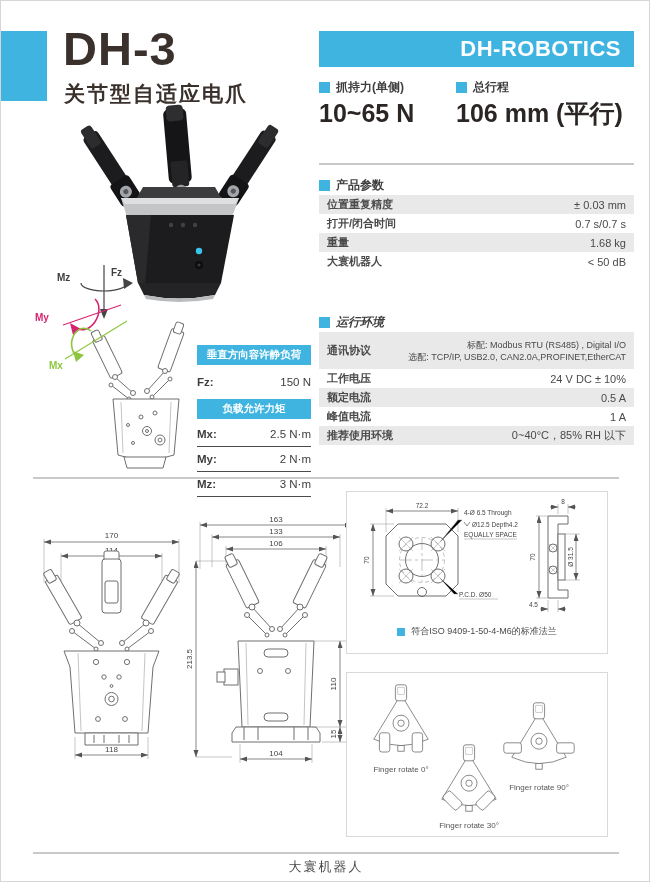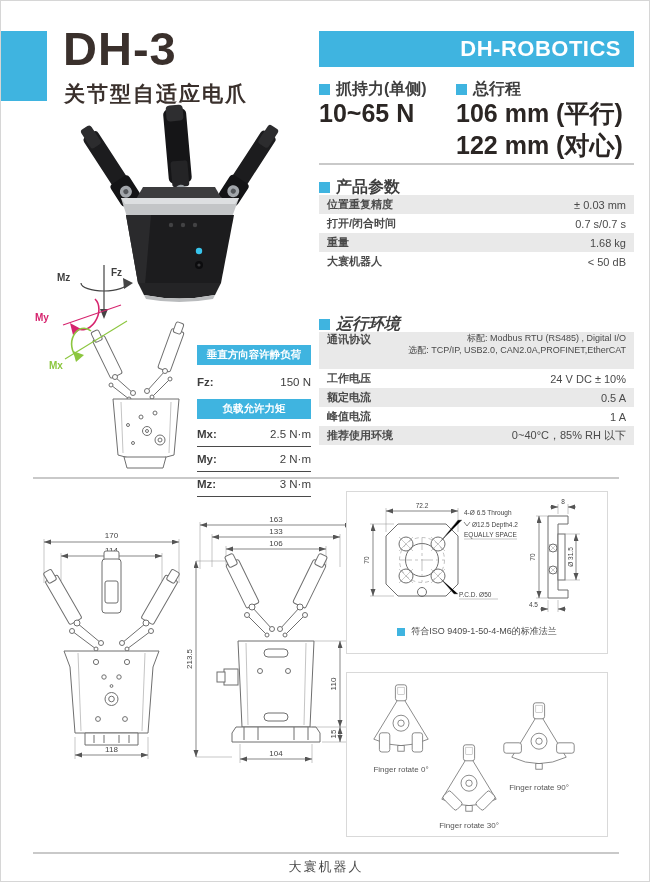--- a/index.html
+++ b/index.html
@@ -8,34 +8,34 @@
   .abs{position:absolute;}
 
   .accent-square{left:0;top:30px;width:46px;height:70px;background:#3FB4E0;}
   .title{left:62px;top:20px;font-size:47px;font-weight:800;color:#3a302c;letter-spacing:1px;}
   .subtitle{left:63px;top:79px;font-size:21px;font-weight:700;color:#3a302c;letter-spacing:2px;}
 
   .brand-bar{left:318px;top:30px;width:315px;height:36px;background:#3FB4E0;color:#fff;
              font-size:22px;font-weight:800;text-align:right;line-height:36px;padding-right:13px;
              box-sizing:border-box;letter-spacing:.5px;}
 
-  .spec-label,.section-head{display:flex;align-items:center;gap:6px;font-size:16px;font-weight:700;color:#3e3e3e;}
+  .spec-label,.section-head{display:flex;align-items:center;gap:6px;font-size:12px;font-weight:700;color:#3e3e3e;}
   .sq{width:11px;height:11px;background:#3FB4E0;flex:0 0 auto;}
   .sq-s{width:8px;height:8px;background:#3FB4E0;flex:0 0 auto;}
   .spec-value{font-size:25px;font-weight:800;color:#2b2624;line-height:32px;white-space:nowrap;}
 
   .divider{background:#c9c9c9;height:2px;}
 
   .ptable,.etable{left:318px;width:315px;font-size:11px;color:#4a4a4a;}
   .trow{display:flex;justify-content:space-between;align-items:center;height:19px;padding:0 8px;box-sizing:border-box;}
   .ptable .trow:nth-child(odd){background:#e9e9e9;}
   .etable > div:nth-child(odd){background:#e9e9e9;}
   .trow .l{font-weight:700;white-space:nowrap;}
   .trow .v{white-space:nowrap;}
-  .comm-row{display:flex;justify-content:space-between;align-items:flex-start;height:37px;padding:0 8px;box-sizing:border-box;}
+  .comm-row{display:flex;justify-content:space-between;align-items:center;height:37px;padding:0 8px;box-sizing:border-box;}
   .comm-row .l{font-weight:700;}
   .comm-val{text-align:right;font-size:9px;line-height:12px;color:#4a4a4a;}
 
   .load-table{left:196px;top:344px;width:114px;font-size:11.5px;color:#3e3e3e;}
   .lt-head{background:#3FB4E0;color:#fff;font-weight:700;font-size:10.5px;text-align:center;padding:3px 0;}
   .lt-row{display:flex;justify-content:space-between;align-items:center;height:24px;}
   .lt-row .l{font-weight:700;}
   .lt-row.bordered{border-bottom:1.5px solid #4a4a4a;}
   .lt-gap{height:3px;}
 
@@ -71,21 +71,20 @@
     <span>抓持力(单侧)</span>
   </div>
   <div class="abs spec-value" style="left:318px;top:96px;">10~65 N</div>
 
   <div class="abs spec-label" style="left:455px;top:78px;">
     <span class="sq"></span>
     <span>总行程</span>
   </div>
   <div class="abs" style="left:455px;top:96px;">
     <div class="spec-value">106 mm (平行)</div>
-    <div class="spec-value">122 mm (对心)</div>
   </div>
 
   <div class="abs divider" style="left:318px;top:162px;width:315px;"></div>
 
   <div class="abs section-head" style="left:318px;top:176px;">
     <span class="sq"></span>
     <span>产品参数</span>
   </div>
   <div class="abs ptable" style="top:194px;">
     <div class="trow">

